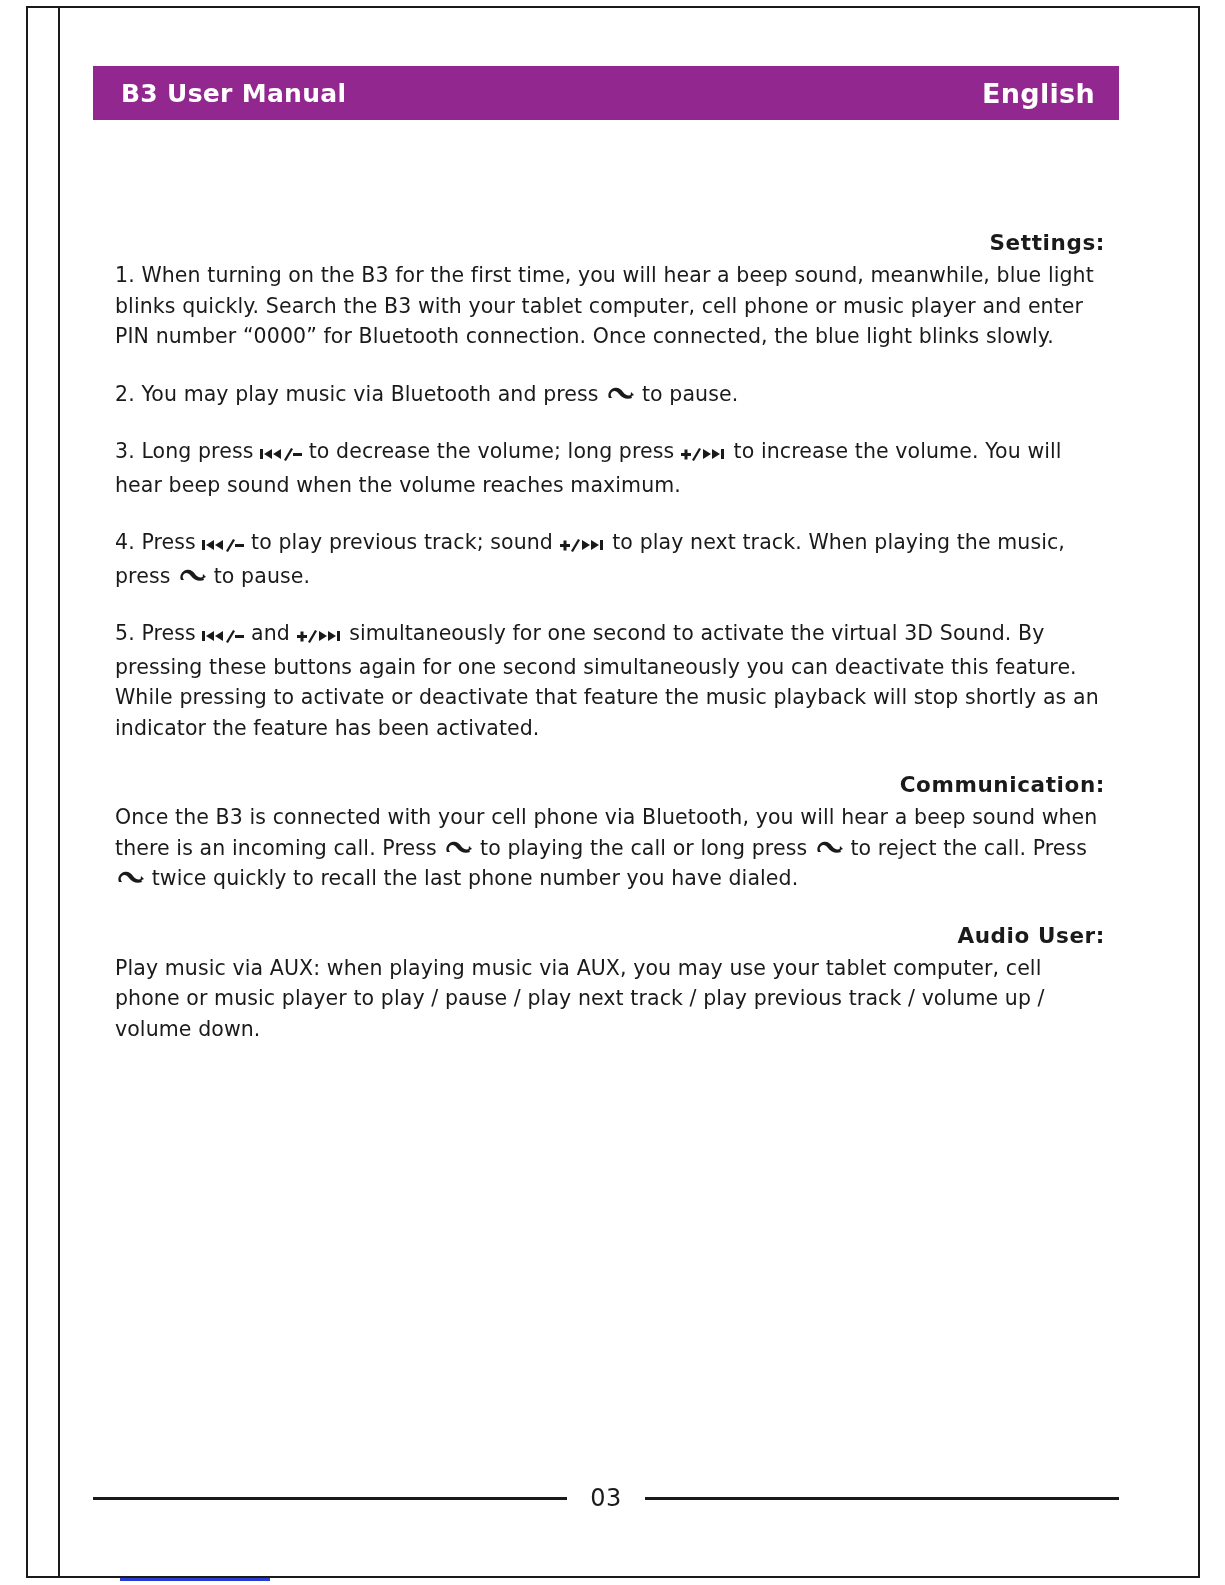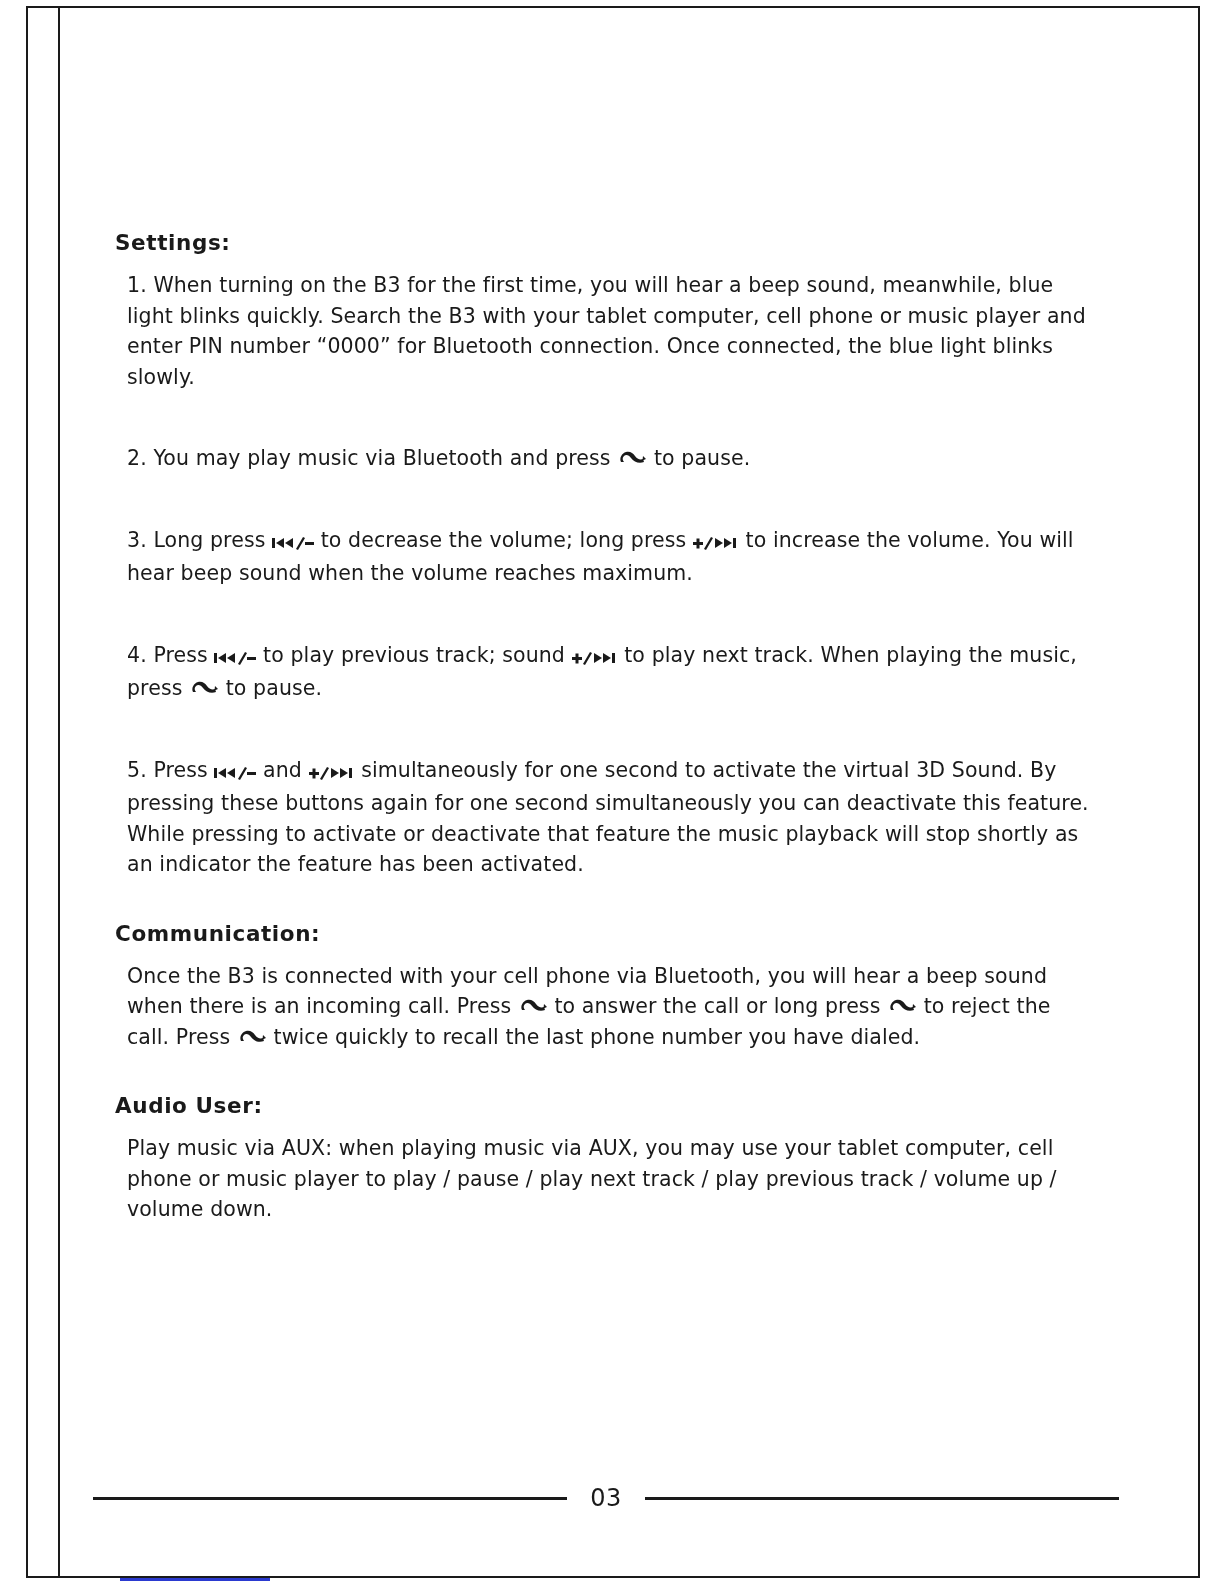--- a/index.html
+++ b/index.html
@@ -73,26 +73,27 @@
     top: 228px;
     width: 990px;
     color: #1a1a1a;
   }
   .sect-title {
     font-size: 21.5px;
     font-weight: bold;
     letter-spacing: 0.6px;
     line-height: 30px;
     margin: 0 0 2px 0;
+    text-align: right;
   }
   .para {
     font-size: 20.5px;
     line-height: 30.5px;
     letter-spacing: 0.1px;
-    margin: 12px;
+    margin: 0;
   }
   .gap {
     height: 27px;
   }
   .icon {
     display: inline-block;
     vertical-align: -2px;
     position: relative;
     white-space: nowrap;
   }
@@ -143,20 +144,24 @@
   }
 </style>
 </head>
 <body>
 
 <div class="page">
 
   <div class="page-frame"></div>
   <div class="spine"></div>
 
+  <div class="header-bar">
+    <span class="header-title">B3 User Manual</span>
+    <span class="header-lang">English</span>
+  </div>
 
   <div class="content">
 
     <div class="sect-title">Settings:</div>
     <p class="para">1. When turning on the B3 for the first time, you will hear a beep sound, meanwhile, blue light blinks quickly. Search the B3 with your tablet computer, cell phone or music player and enter PIN number “0000” for Bluetooth connection. Once connected, the blue light blinks slowly.</p>
 
     <div class="gap"></div>
 
     <p class="para">
       <span>2. You may play music via Bluetooth and press</span>
@@ -261,21 +266,21 @@
 
     <div class="sect-title">Communication:</div>
     <p class="para">
       <span>Once the B3 is connected with your cell phone via Bluetooth, you will hear a beep sound when there is an incoming call. Press</span>
       <span class="icon icon-phone">
         <svg width="30" height="20" viewBox="0 0 30 20" aria-hidden="true">
           <path d="M4 15 C 2 11, 5 6, 9 5 C 13 4, 16 6, 18 9 C 20 12, 23 13, 26 12 L 27 15 C 22 17, 17 15, 14 11 C 12 8, 9 7, 7 9 C 5 11, 5.5 13, 7 15 Z" fill="#1a1a1a"></path>
           <path d="M26 9 L 29 12 L 25.5 13.5 Z" fill="#1a1a1a"></path>
         </svg>
       </span>
-      <span>to answer the call or long press</span>
+      <span>to playing the call or long press</span>
       <span class="icon icon-phone">
         <svg width="30" height="20" viewBox="0 0 30 20" aria-hidden="true">
           <path d="M4 15 C 2 11, 5 6, 9 5 C 13 4, 16 6, 18 9 C 20 12, 23 13, 26 12 L 27 15 C 22 17, 17 15, 14 11 C 12 8, 9 7, 7 9 C 5 11, 5.5 13, 7 15 Z" fill="#1a1a1a"></path>
           <path d="M26 9 L 29 12 L 25.5 13.5 Z" fill="#1a1a1a"></path>
         </svg>
       </span>
       <span>to reject the call. Press</span>
       <span class="icon icon-phone">
         <svg width="30" height="20" viewBox="0 0 30 20" aria-hidden="true">
           <path d="M4 15 C 2 11, 5 6, 9 5 C 13 4, 16 6, 18 9 C 20 12, 23 13, 26 12 L 27 15 C 22 17, 17 15, 14 11 C 12 8, 9 7, 7 9 C 5 11, 5.5 13, 7 15 Z" fill="#1a1a1a"></path>

